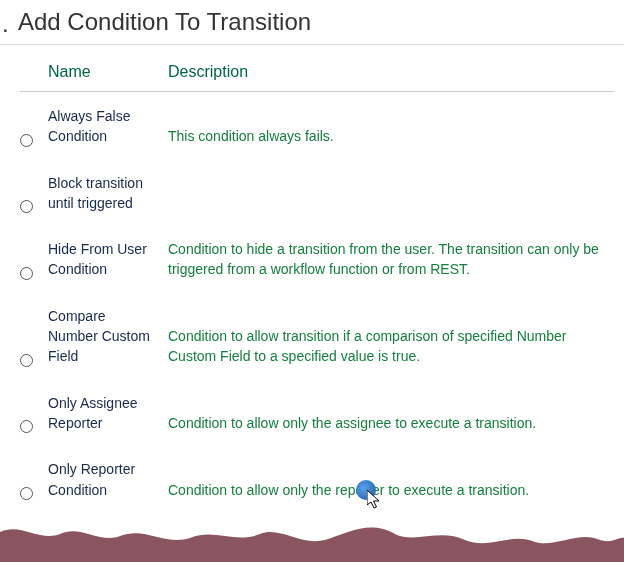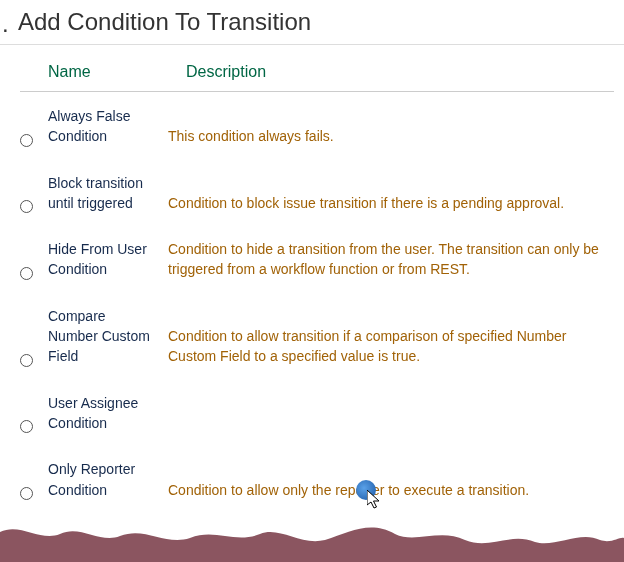--- a/index.html
+++ b/index.html
@@ -31,21 +31,21 @@
       width: 100%;
       padding: 0 10px 0 20px;
     }
     .thead {
       display: flex;
       padding: 18px 0 10px 0;
       border-bottom: 1px solid #ccc;
     }
     .col-radio { width: 28px; flex-shrink: 0; }
     .col-name { width: 120px; flex-shrink: 0; padding-right: 10px; }
-    .col-desc { flex: 1; padding-right: 10px; margin-left: 18px; }
+    .col-desc { flex: 1; padding-right: 10px; }
     .th {
       color: #006644;
       font-size: 16px;
       font-weight: 400;
     }
     .row {
       display: flex;
       padding: 14px 0 12px 0;
       align-items: flex-end;
     }
@@ -68,21 +68,21 @@
     .name {
       width: 120px;
       flex-shrink: 0;
       padding-right: 10px;
       color: #172b4d;
       line-height: 1.45;
     }
     .desc {
       flex: 1;
       padding-right: 10px;
-      color: #a16207;
+      color: #15803d;
       line-height: 1.45;
     }
     .cursor-highlight {
       position: absolute;
       width: 20px;
       height: 20px;
       background: radial-gradient(circle at 40% 40%, #5aa1e8 0%, #2d6db8 70%, #1a4a80 100%);
       border-radius: 50%;
       left: 356px;
       top: 480px;
@@ -120,41 +120,41 @@
           <span class="radio"></span>
         </div>
         <div class="name">Always False Condition</div>
         <div class="desc">This condition always fails.</div>
       </div>
       <div class="row">
         <div class="radio-wrap">
           <span class="radio"></span>
         </div>
         <div class="name">Block transition until triggered</div>
-        <div class="desc">Condition to block issue transition if there is a pending approval.</div>
       </div>
       <div class="row">
         <div class="radio-wrap">
           <span class="radio"></span>
         </div>
         <div class="name">Hide From User Condition</div>
         <div class="desc">Condition to hide a transition from the user. The transition can only be triggered from a workflow function or from REST.</div>
       </div>
       <div class="row">
         <div class="radio-wrap">
           <span class="radio"></span>
         </div>
         <div class="name">Compare Number Custom Field</div>
         <div class="desc">Condition to allow transition if a comparison of specified Number Custom Field to a specified value is true.</div>
       </div>
       <div class="row">
         <div class="radio-wrap">
           <span class="radio"></span>
         </div>
-        <div class="name">User Assignee Condition</div>
+        <div class="name">Only Assignee Reporter</div>
+        <div class="desc">Condition to allow only the assignee to execute a transition.</div>
       </div>
       <div class="row">
         <div class="radio-wrap">
           <span class="radio"></span>
         </div>
         <div class="name">Only Reporter Condition</div>
         <div class="desc">Condition to allow only the reporter to execute a transition.</div>
       </div>
     </div>
 </div>

